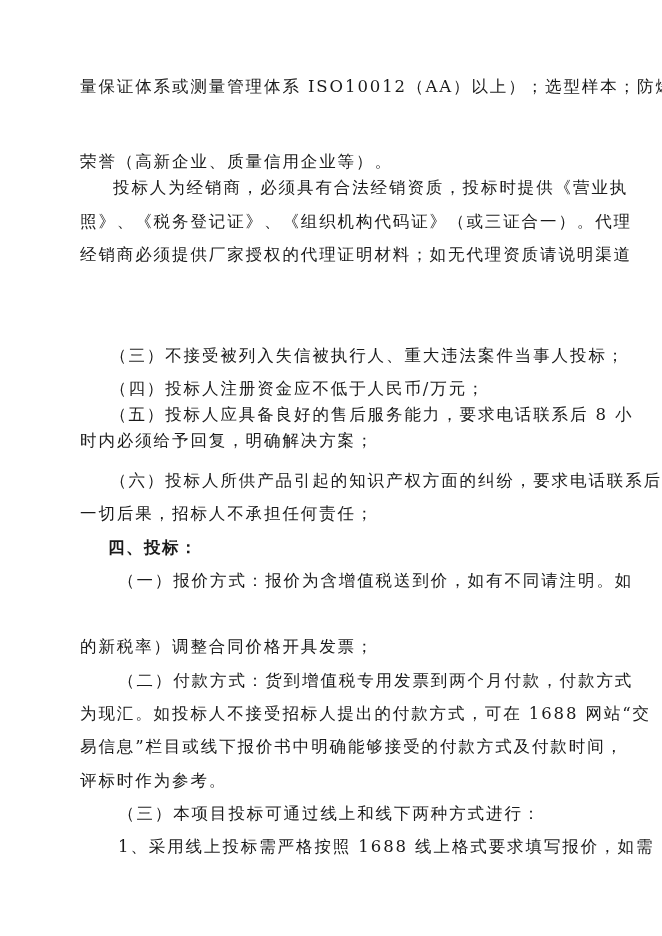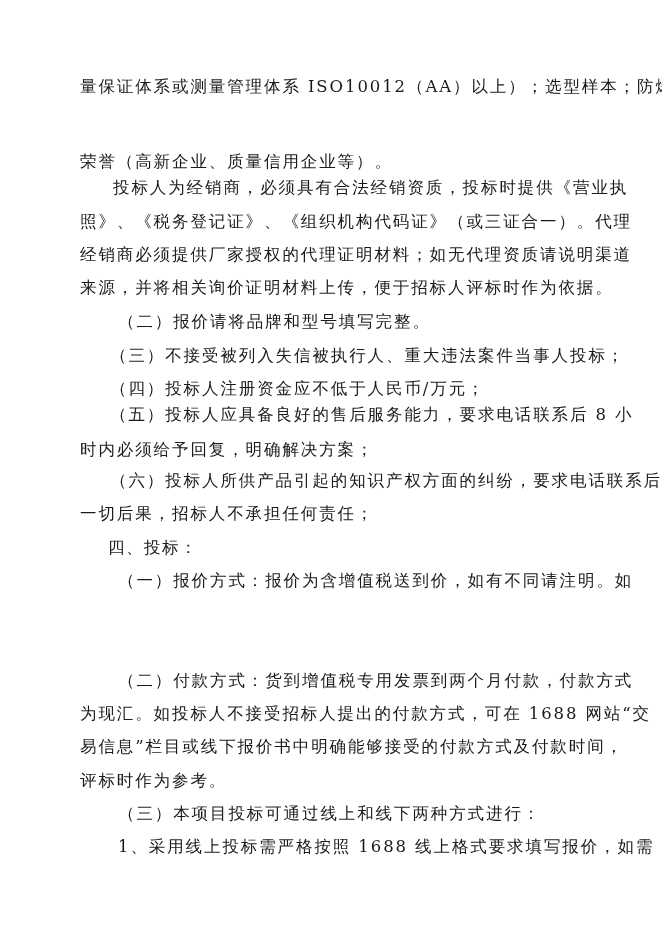--- a/index.html
+++ b/index.html
@@ -12,44 +12,43 @@
     font-family: "DejaVu Serif", "Liberation Serif", serif;
     font-size: 16.5px;
     color: #1a1a1a;
     white-space: nowrap;
     letter-spacing: 1.9px;
     line-height: 20px;
     text-align: justify;
     text-align-last: justify;
   }
   .line.last { text-align-last: left; }
-  .heading { font-weight: normal; letter-spacing: 1.5px; }
+  .heading { font-weight: bold; letter-spacing: 1.5px; }
 </style>
 </head>
 <body>
 
 <div class="page">
   <div class="line" style="top:77px;">量保证体系或测量管理体系 ISO10012（AA）以上）；选型样本；防爆</div>
   <div class="line last" style="top:145px;margin-top:7px;">荣誉（高新企业、质量信用企业等）。</div>
 
   <div class="line" style="top:178px; left:113px; width:467px;">投标人为经销商，必须具有合法经销资质，投标时提供《营业执</div>
   <div class="line" style="top:212px;">照》、《税务登记证》、《组织机构代码证》（或三证合一）。代理</div>
   <div class="line" style="top:245px;">经销商必须提供厂家授权的代理证明材料；如无代理资质请说明渠道</div>
-  <div class="line last" style="top:278px;">来源，并将相关询价证明材料上传，便于招标人评标时作为依据。</div>
 
-  <div class="line last" style="top:312px; left:118px; width:462px;">（二）报价请将品牌和型号填写完整。</div>
   <div class="line last" style="top:346px; left:110px; width:470px;">（三）不接受被列入失信被执行人、重大违法案件当事人投标；</div>
   <div class="line last" style="top:379px; left:110px; width:470px;">（四）投标人注册资金应不低于人民币/万元；</div>
   <div class="line" style="top:405px; left:110px; width:470px;">（五）投标人应具备良好的售后服务能力，要求电话联系后 8 小</div>
-  <div class="line last" style="top:440px;">时内必须给予回复，明确解决方案；</div>
+  <div class="line last" style="top:431px;">时内必须给予回复，明确解决方案；</div>
   <div class="line" style="top:471px; left:110px; width:470px;">（六）投标人所供产品引起的知识产权方面的纠纷，要求电话联系后</div>
   <div class="line last" style="top:504px;">一切后果，招标人不承担任何责任；</div>
 
   <div class="line last heading" style="top:538px; left:108px; width:472px;">四、投标：</div>
 
   <div class="line" style="top:571px; left:118px; width:462px;">（一）报价方式：报价为含增值税送到价，如有不同请注明。如</div>
+  <div class="line last" style="top:637px;">的新税率）调整合同价格开具发票；</div>
   <div class="line" style="top:671px; left:118px; width:462px;">（二）付款方式：货到增值税专用发票到两个月付款，付款方式</div>
   <div class="line" style="top:704px;">为现汇。如投标人不接受招标人提出的付款方式，可在 1688 网站“交</div>
   <div class="line" style="top:737px;">易信息”栏目或线下报价书中明确能够接受的付款方式及付款时间，</div>
   <div class="line last" style="top:771px;">评标时作为参考。</div>
   <div class="line last" style="top:804px; left:118px; width:462px;">（三）本项目投标可通过线上和线下两种方式进行：</div>
   <div class="line" style="top:837px; left:118px; width:462px;">1、采用线上投标需严格按照 1688 线上格式要求填写报价，如需</div>
 </div>
 
 </body></html>

